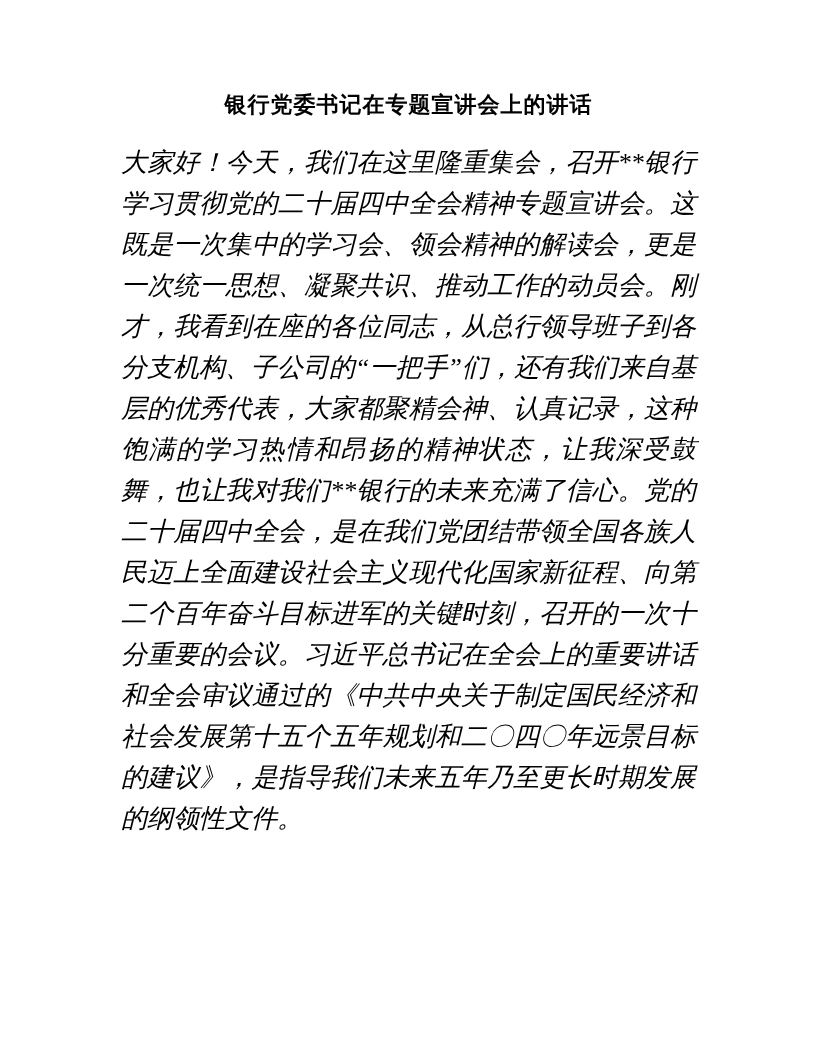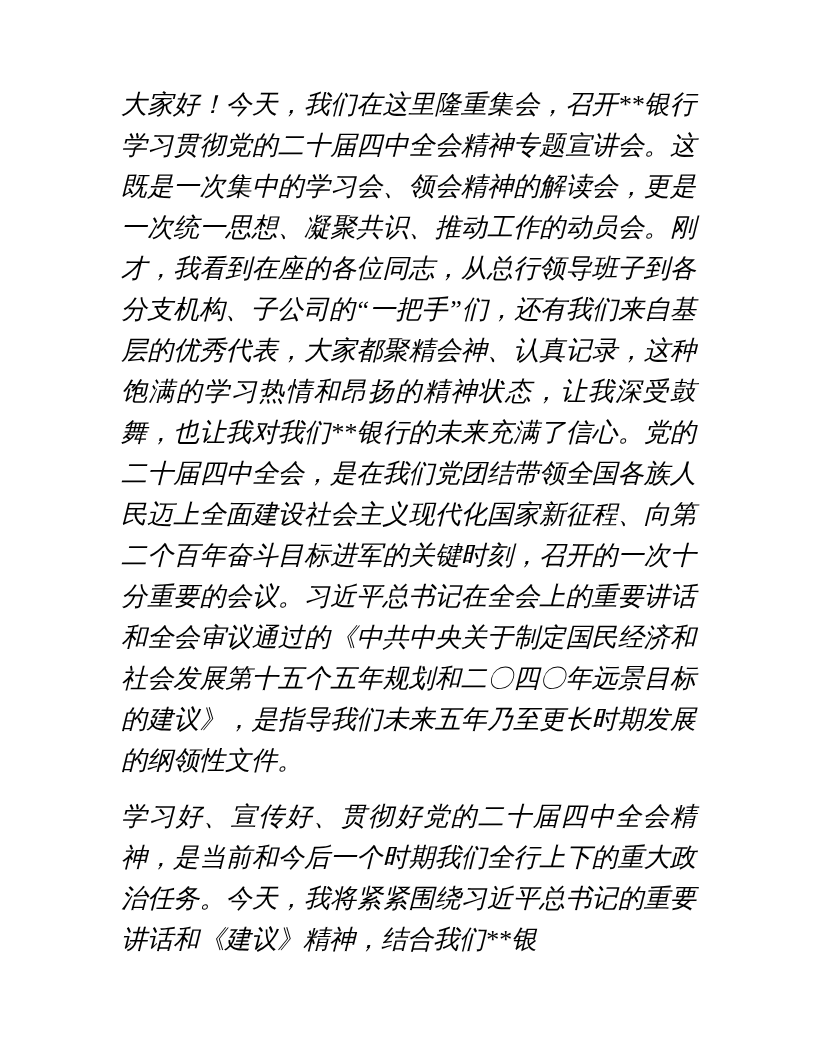--- a/index.html
+++ b/index.html
@@ -42,18 +42,18 @@
       text-align: justify;
       text-justify: inter-ideograph;
       word-break: break-all;
       font-style: italic;
     }
   </style>
 </head>
 <body>
 
 <div class="page">
+  <h1 class="doc-title">银行党委书记在专题宣讲会上的讲话</h1>
 
 
   <p class="body-para">大家好！今天，我们在这里隆重集会，召开**银行学习贯彻党的二十届四中全会精神专题宣讲会。这既是一次集中的学习会、领会精神的解读会，更是一次统一思想、凝聚共识、推动工作的动员会。刚才，我看到在座的各位同志，从总行领导班子到各分支机构、子公司的“一把手”们，还有我们来自基层的优秀代表，大家都聚精会神、认真记录，这种饱满的学习热情和昂扬的精神状态，让我深受鼓舞，也让我对我们**银行的未来充满了信心。党的二十届四中全会，是在我们党团结带领全国各族人民迈上全面建设社会主义现代化国家新征程、向第二个百年奋斗目标进军的关键时刻，召开的一次十分重要的会议。习近平总书记在全会上的重要讲话和全会审议通过的《中共中央关于制定国民经济和社会发展第十五个五年规划和二〇四〇年远景目标的建议》，是指导我们未来五年乃至更长时期发展的纲领性文件。</p>
 
-  <p class="body-para">学习好、宣传好、贯彻好党的二十届四中全会精神，是当前和今后一个时期我们全行上下的重大政治任务。今天，我将紧紧围绕习近平总书记的重要讲话和《建议》精神，结合我们**银</p>
 </div>
 
 </body></html>

